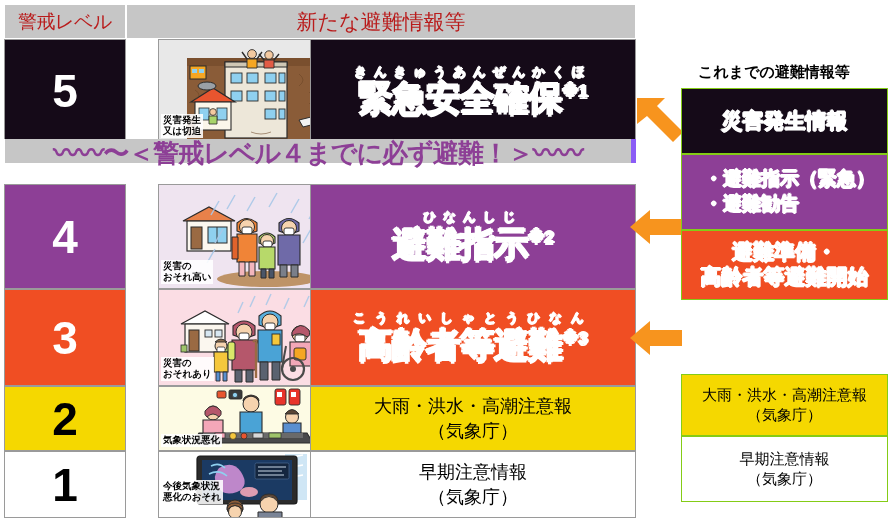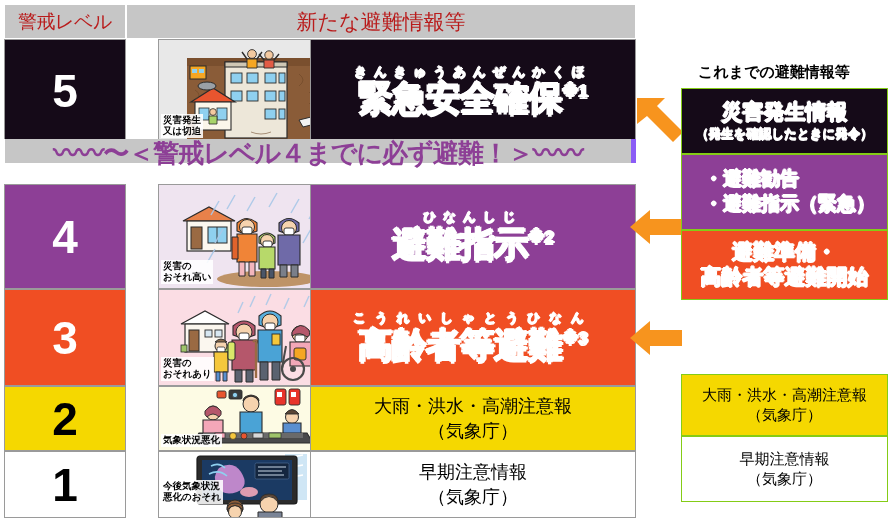--- a/index.html
+++ b/index.html
@@ -431,26 +431,25 @@
   <div class="arrow" style="left:628px;top:318px;">
     <svg width="56" height="40" viewBox="0 0 56 40">
       <path d="M2 20 L22 3 L22 12 L54 12 L54 28 L22 28 L22 37 Z" fill="#f7941e"></path>
     </svg>
   </div>
 
   <div class="abs ctr" id="right-hdr">これまでの避難情報等</div>
 
   <div class="abs rbox rb1 ctr col" style="background:#150a18;color:#ffffff;">
     <div class="rtxt-big">災害発生情報</div>
-    <div class="rtxt-sub">（発生を確認したときに発令）</div>
   </div>
 
   <div class="abs rbox rb2 ctr col" style="background:#8d3f96;color:#ffffff;align-items:flex-start;padding-left:22px;">
+    <div class="rtxt-list">・避難指示（緊急）</div>
     <div class="rtxt-list">・避難勧告</div>
-    <div class="rtxt-list">・避難指示（緊急）</div>
   </div>
 
   <div class="abs rbox rb3 ctr col" style="background:#f04e23;color:#ffffff;">
     <div class="rtxt-big">避難準備・</div>
     <div class="rtxt-big">高齢者等避難開始</div>
   </div>
 
   <div class="abs rbox rb4 ctr col" style="background:#f5d800;color:#000000;">
     <div class="rtxt-plain">大雨・洪水・高潮注意報</div>
     <div class="rtxt-plain">（気象庁）</div>

